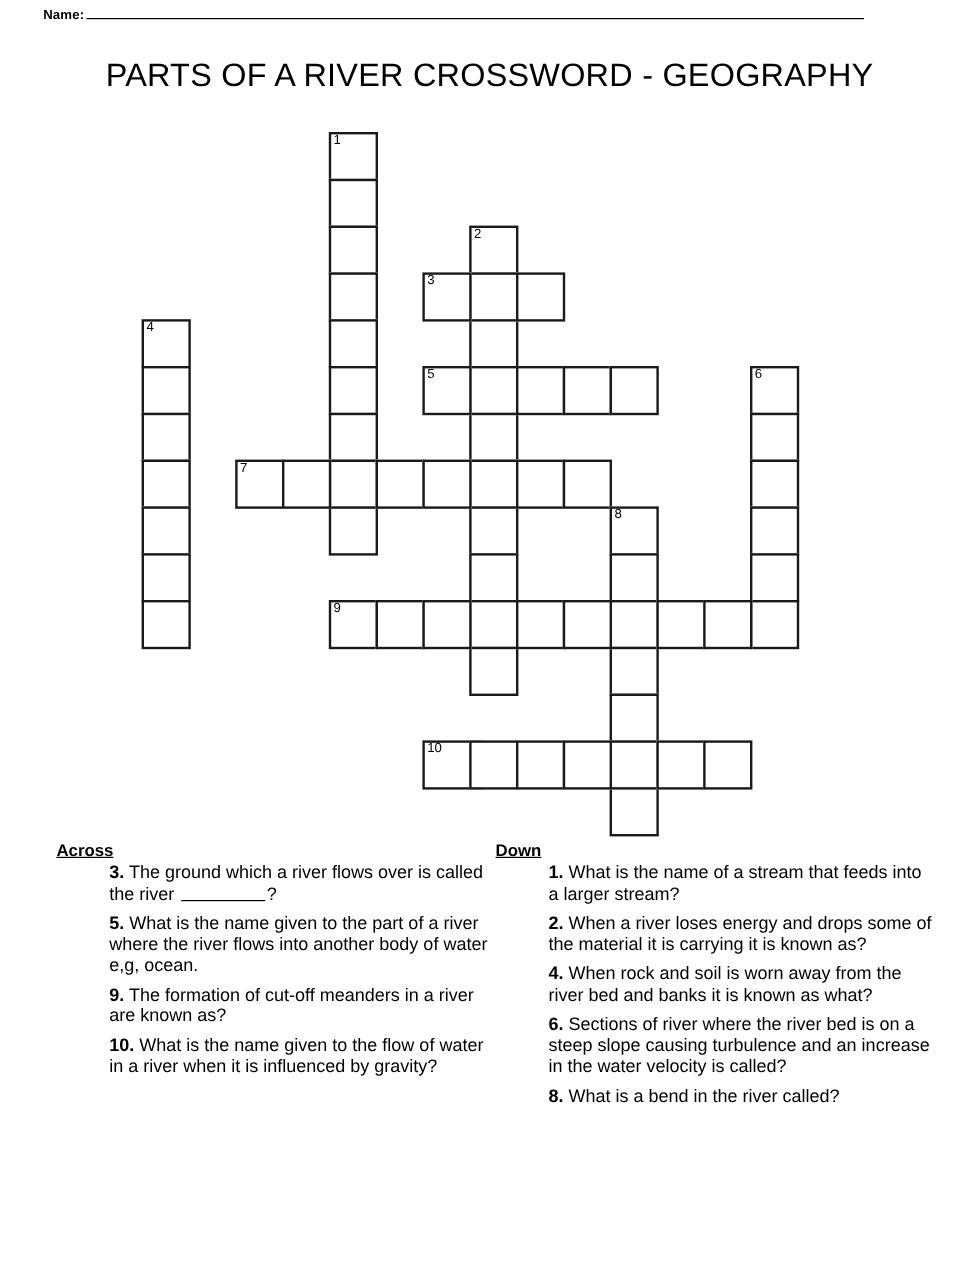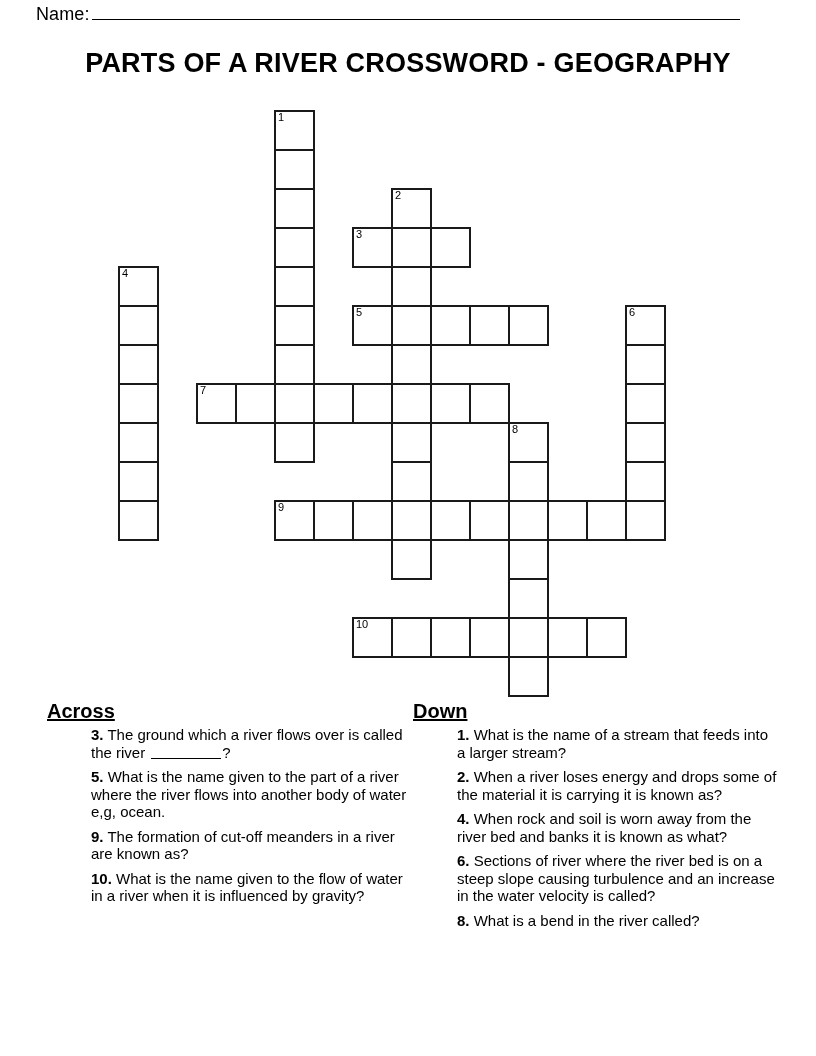--- a/index.html
+++ b/index.html
@@ -6,49 +6,49 @@
   body{
     width:816px;height:1056px;background:#fff;
     font-family:"Liberation Sans", sans-serif;
     color:#000;position:relative;overflow:hidden;
   }
   .name-row{
     position:absolute;left:36px;top:4px;
     font-size:15px;letter-spacing:0.1px;
     display:flex;align-items:baseline;gap:2px;white-space:nowrap;
   }
-  .name-label{font-size:18px;}
+  .name-label{font-size:11px;font-weight:bold;}
   .name-line{
     display:inline-block;width:648px;
     border-bottom:1px solid #000;height:11px;
   }
   .puzzle-title{
     position:absolute;left:0;top:48px;width:816px;
-    text-align:center;font-size:27px;font-weight:700;
+    text-align:center;font-size:27px;font-weight:400;
     letter-spacing:0.2px;white-space:nowrap;
   }
   #grid{position:absolute;left:0;top:0;width:816px;height:700px;}
   .cell{
     position:absolute;box-sizing:border-box;
     border:2px solid #1a1a1a;background:#fff;
   }
   .cellnum{
     position:absolute;left:2px;top:-1px;
     font-size:11px;line-height:12px;
     font-family:"Liberation Sans", sans-serif;color:#000;
   }
   .clues{
     position:absolute;left:0;top:700px;width:816px;
     display:flex;align-items:flex-start;
   }
   .clue-col{width:366px;}
   .clue-col.across{margin-left:47px;}
   .clue-col.down{margin-left:0px;}
   .clue-heading{
-    font-size:20px;font-weight:bold;text-decoration:underline;
+    font-size:14px;font-weight:bold;text-decoration:underline;
     margin-bottom:3px;
   }
   .clue{
     font-size:15px;line-height:17.5px;margin-bottom:7px;margin-left:44px;
   }
   .clue b{font-weight:bold;}
   .blank-line{
     display:inline-block;border-bottom:1px solid #000;
     width:70px;height:12px;margin:0 1px -1px 2px;
   }

